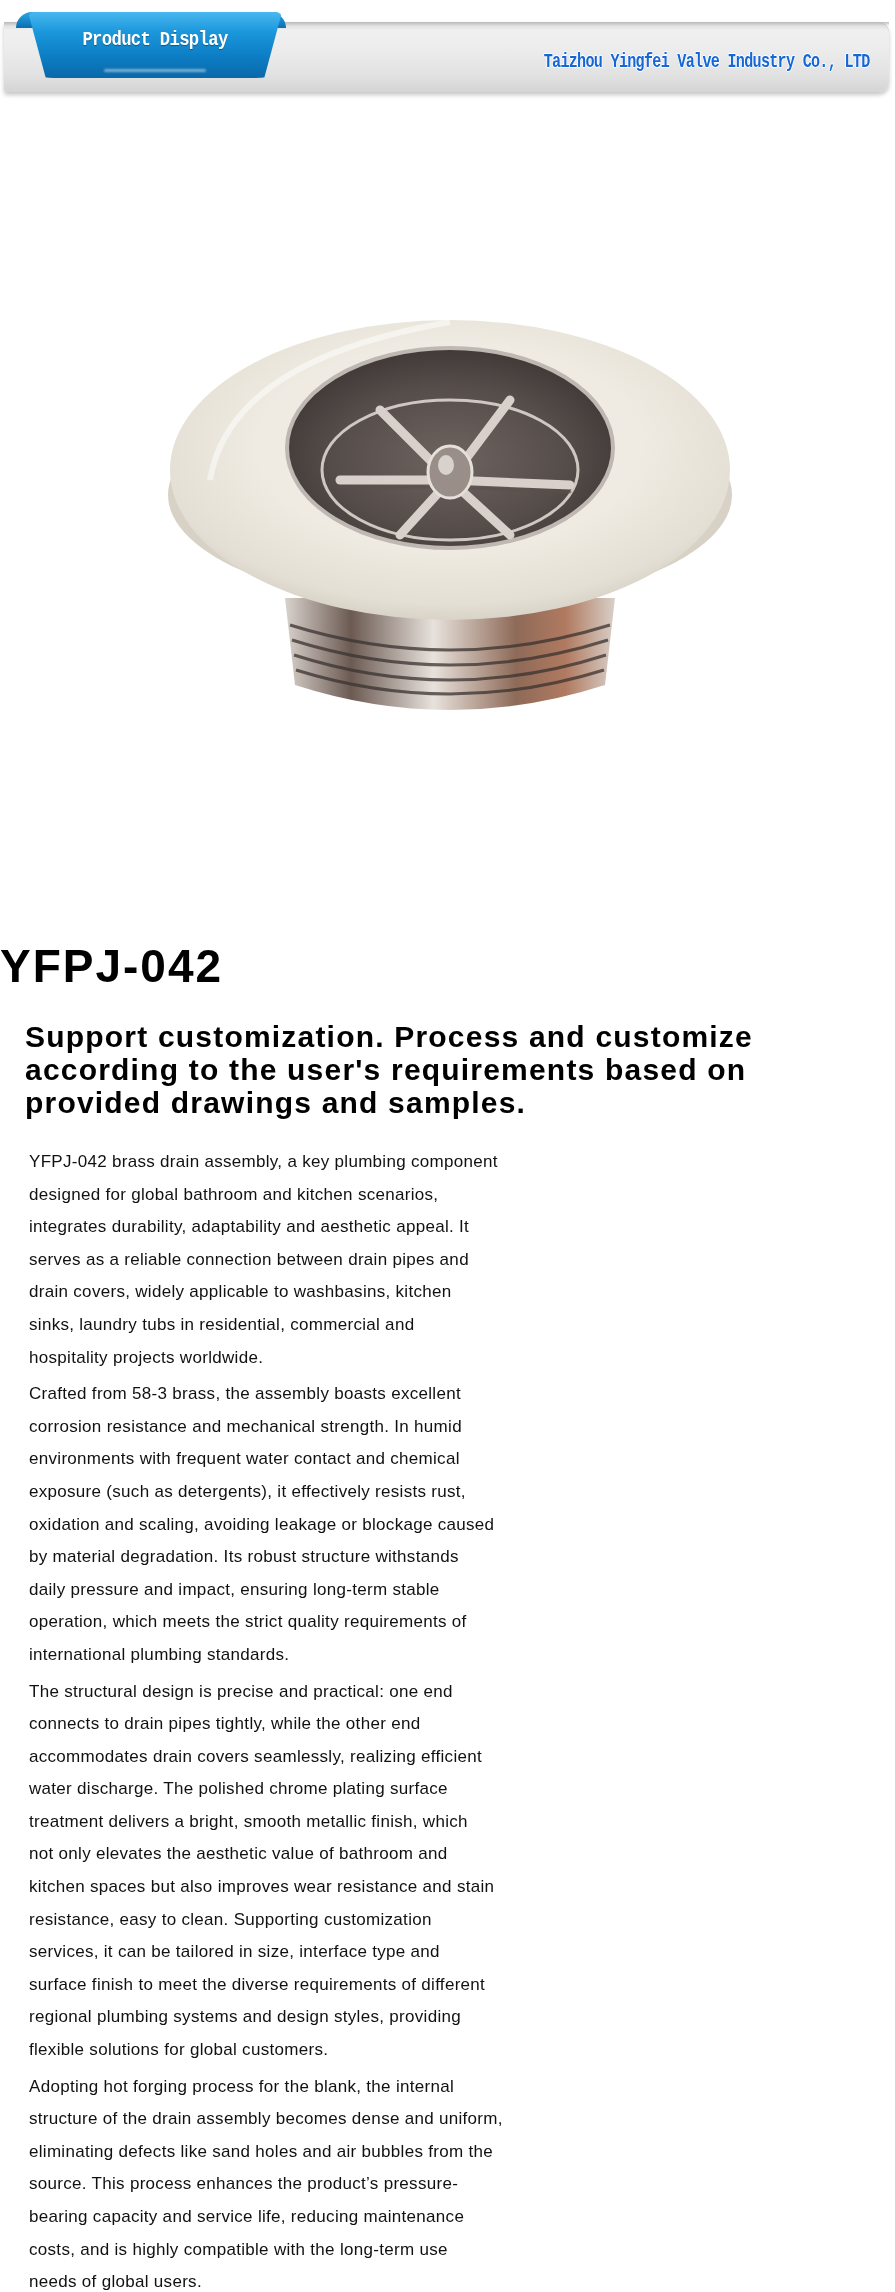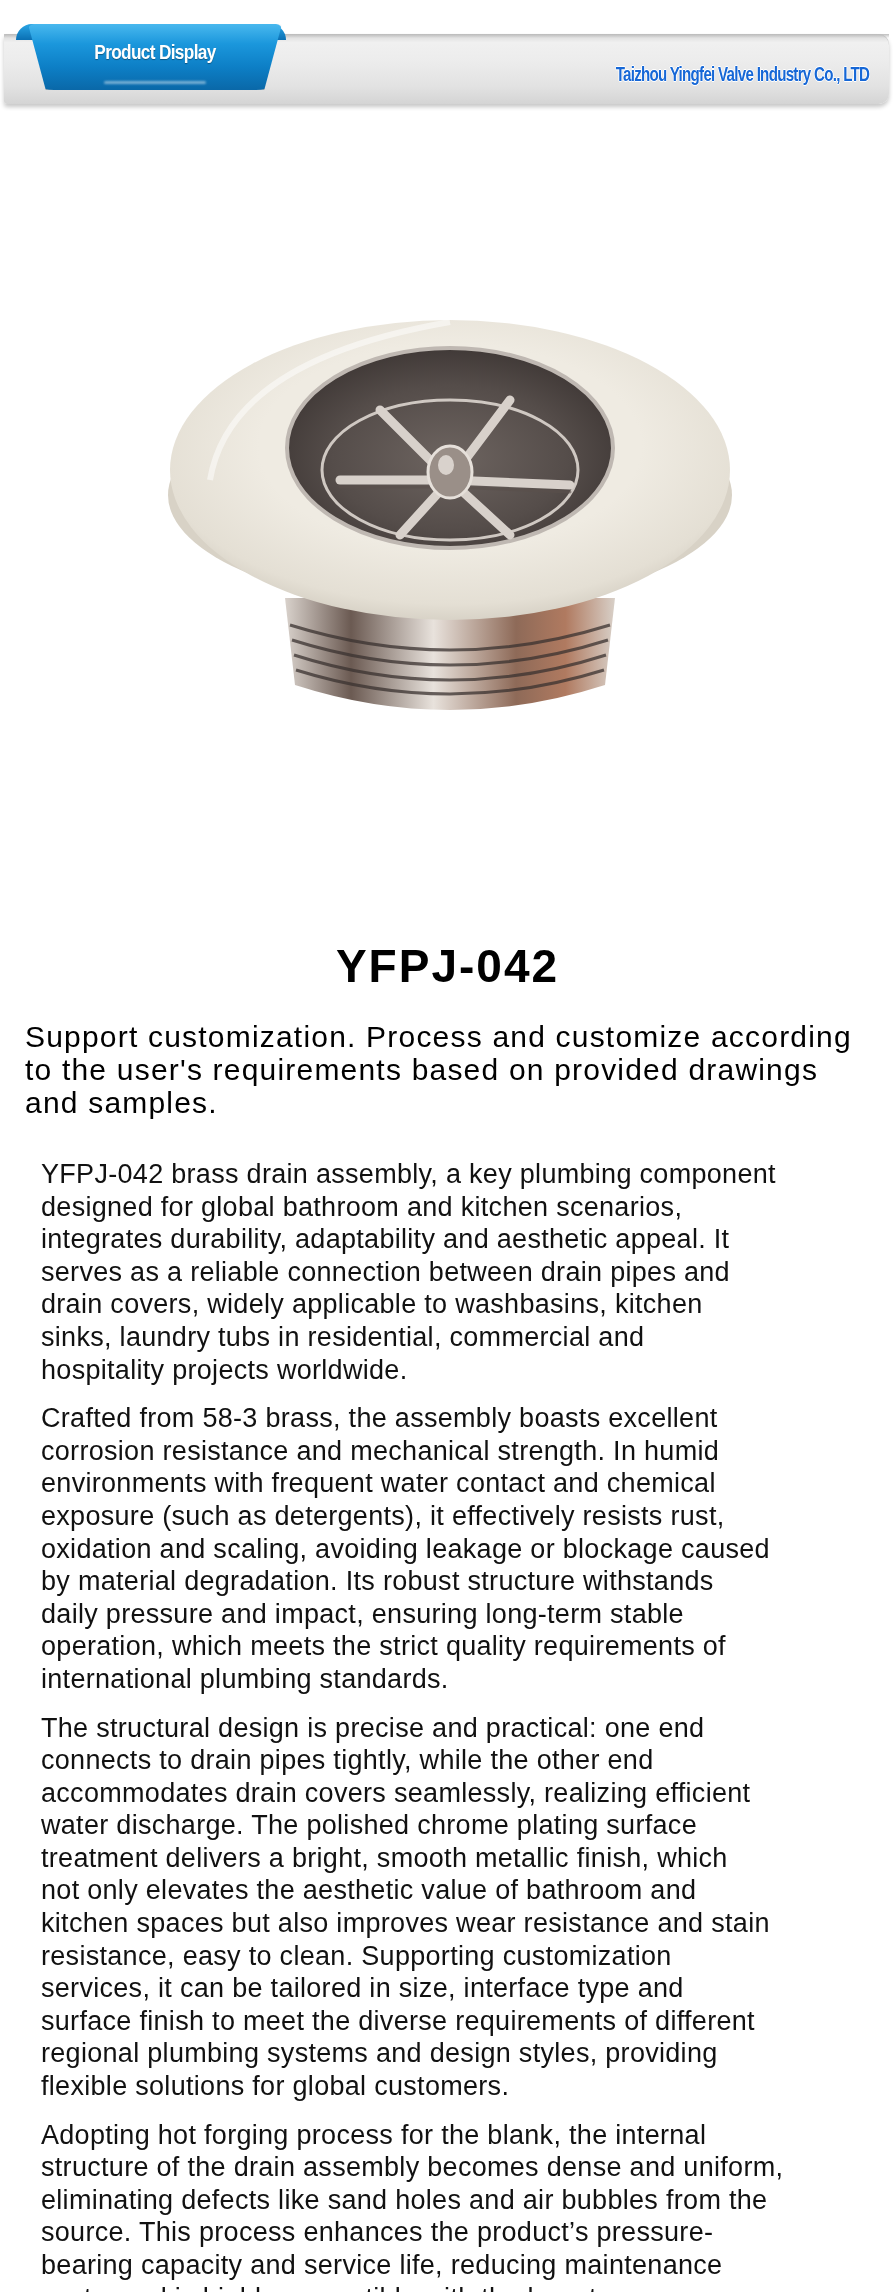--- a/index.html
+++ b/index.html
@@ -1,20 +1,20 @@
 <!DOCTYPE html>
 <html><head>
 <meta charset="utf-8">
 <style>
   html, body { margin: 0; padding: 0; background: #ffffff; }
   body { width: 895px; height: 2292px; position: relative; overflow: hidden;
          font-family: "Liberation Sans", sans-serif; color: #111; }
 
   
-  .banner { position: absolute; left: 0; top: 12px; width: 895px; height: 100px; }
+  .banner { position: absolute; left: 0; top: 0; width: 895px; height: 100px; font-family: Liberation Mono, monospace; }
   .banner-strip {
     position: absolute; left: 4px; top: 22px; width: 885px; height: 70px;
     background: linear-gradient(to bottom, #d6d6d6 0%, #f0f0f0 12%, #ececec 40%, #e2e2e2 75%, #d4d4d4 100%);
     border-radius: 3px 10px 10px 3px;
     box-shadow: 0 3px 4px rgba(0,0,0,0.22), inset 0 1px 0 #c8c8c8;
   }
   .banner-strip::after {
     content: ""; position: absolute; left: 0; right: 0; top: 0; height: 4px;
     background: linear-gradient(to bottom, #bdbdbd, rgba(200,200,200,0));
   }
@@ -48,32 +48,32 @@
     white-space: nowrap;
     text-shadow: 1px 0 0 #fff, -1px 0 0 #fff, 0 1px 0 #fff, 0 -1px 0 #fff;
   }
 
   
   .product-image { position: absolute; left: 150px; top: 280px; width: 600px; height: 460px; }
   .product-image svg { width: 100%; height: 100%; display: block; }
 
   
   .model-title {
-    position: absolute; left: 0; top: 908px; width: 895px; text-align: center;
+    position: absolute; left: 0; top: 908px; width: 895px; text-align: left;
     font-size: 46px; font-weight: bold; letter-spacing: 2px; color: #000;
   }
   .subheading {
     position: absolute; left: 25px; top: 995px; width: 850px;
-    font-size: 30px; font-weight: normal; line-height: 33px; letter-spacing: 1.2px; color: #000;
+    font-size: 30px; font-weight: bold; line-height: 33px; letter-spacing: 1.2px; color: #000;
   }
   .body-text {
     position: absolute; left: 25px; top: 1142px; width: 860px;
   }
   .body-text p {
-    margin: 16px; font-size: 27px; line-height: 32.6px; color: #111;
+    margin: 4px; font-size: 17px; line-height: 32.6px; color: #111;
     letter-spacing: 0.3px; white-space: pre-line;
   }
 </style>
 </head>
 <body>
 
 <div class="banner">
   <div class="banner-strip"></div>
   <div class="ribbon-fold-l"></div>
   <div class="ribbon-fold-r"></div>

